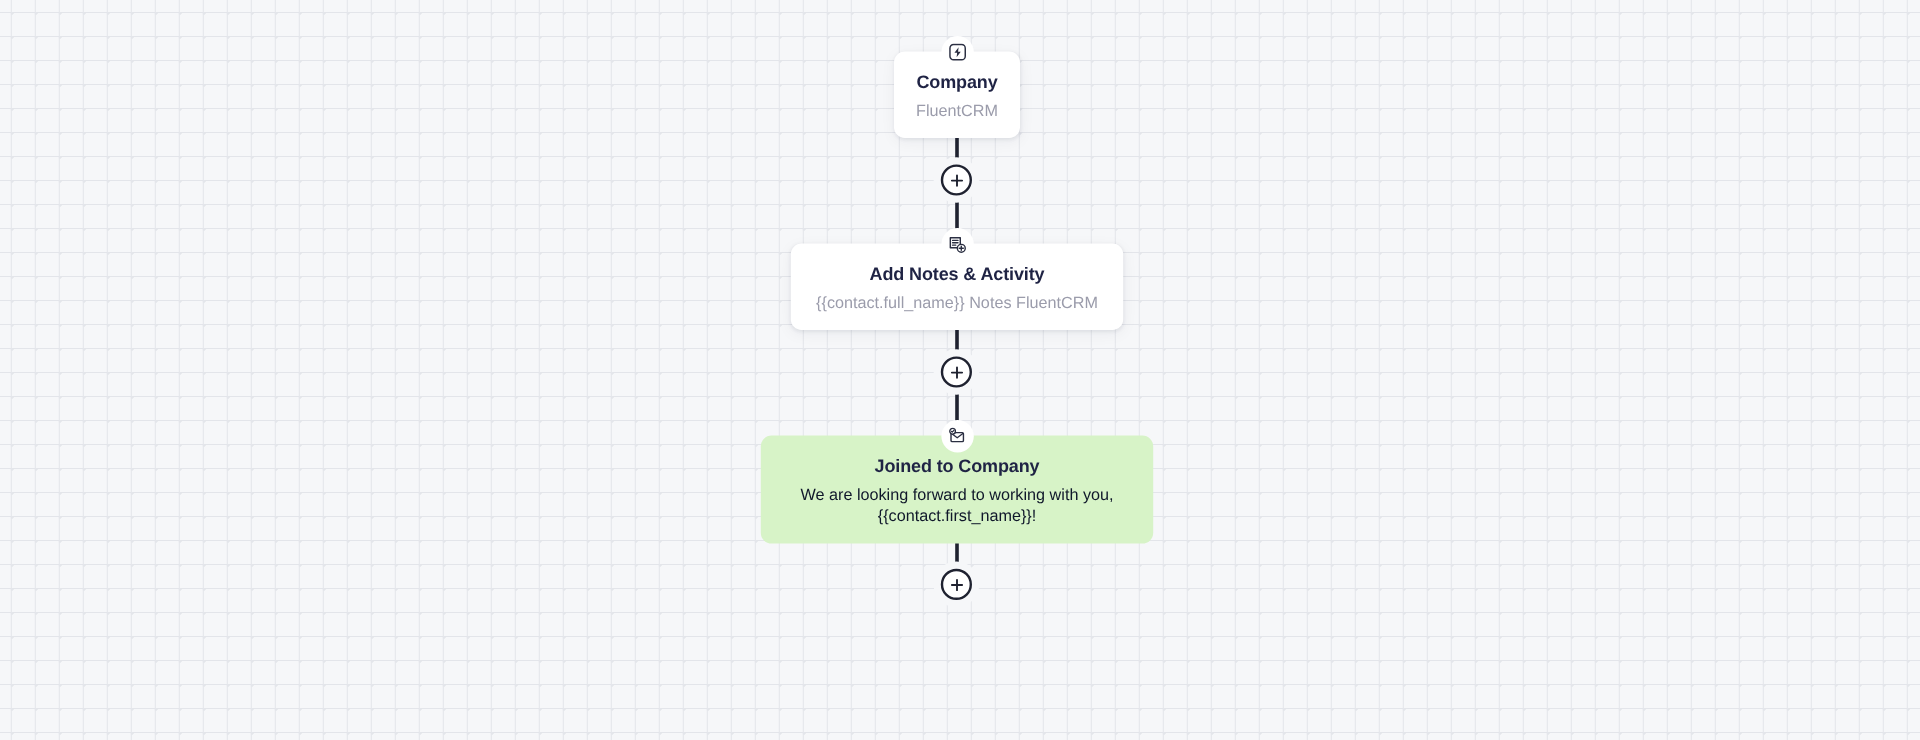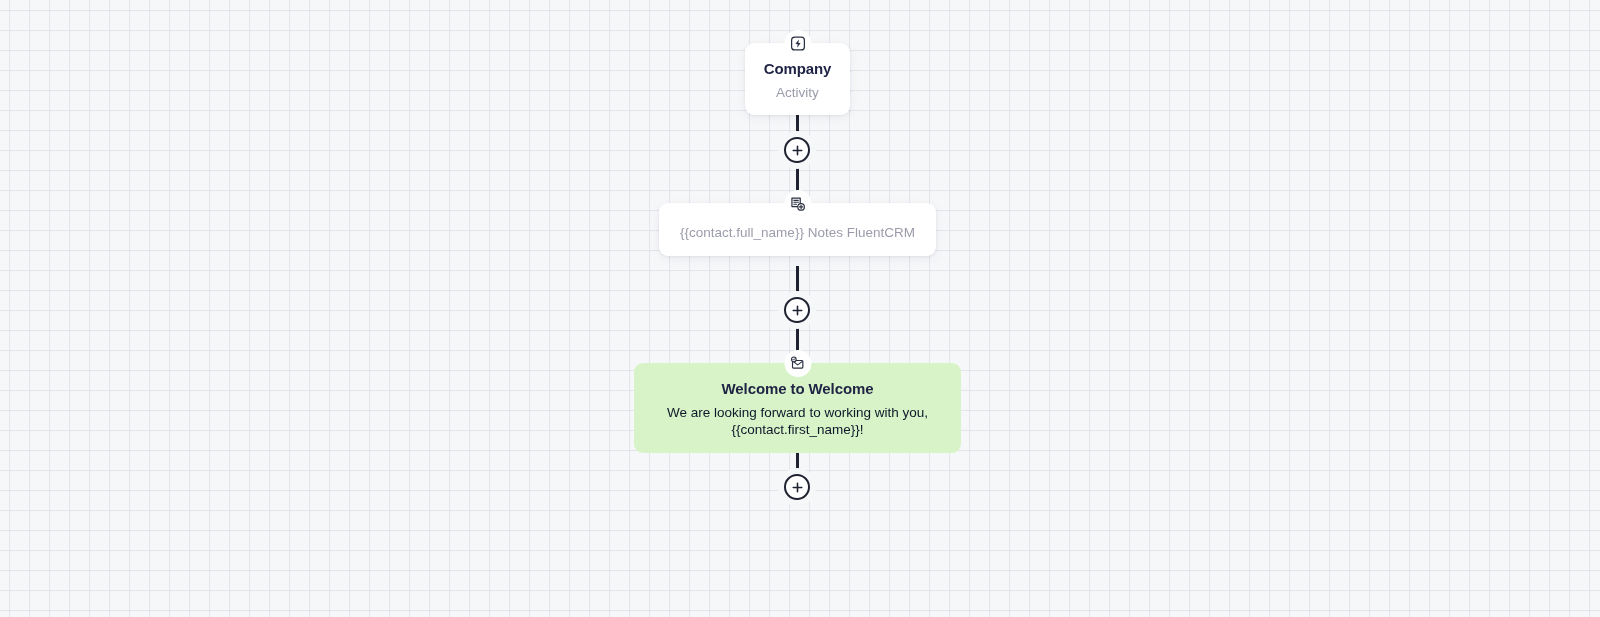--- a/index.html
+++ b/index.html
@@ -140,21 +140,21 @@
 <div class="flow">
 
   <div class="node white" id="node-trigger">
     <div class="node-icon">
       <svg width="15" height="15" viewBox="0 0 16 16">
         <rect x="1.2" y="1.2" width="13.6" height="13.6" rx="3.2" fill="none" stroke="#2b2f42" stroke-width="1.3"></rect>
         <path d="M8.9 3.6 L5.2 8.5 H7.6 L7.1 12.4 L10.8 7.5 H8.4 Z" fill="#2b2f42"></path>
       </svg>
     </div>
     <div class="node-title">Company</div>
-    <div class="node-subtitle">Activity</div>
+    <div class="node-subtitle">FluentCRM</div>
   </div>
 
   <div class="connector" id="conn-1"></div>
 
   <div class="plus-btn" id="plus-1">
     <svg width="13" height="13" viewBox="0 0 14 14">
       <path d="M7 2.4 V11.6 M2.4 7 H11.6" stroke="#1f2230" stroke-width="1.7" stroke-linecap="round"></path>
     </svg>
   </div>
 
@@ -162,20 +162,21 @@
 
   <div class="node white" id="node-note">
     <div class="node-icon">
       <svg width="16" height="16" viewBox="0 0 17 17">
         <path d="M2.6 2.2 H11.4 V11.2 H2.6 Z" fill="none" stroke="#2b2f42" stroke-width="1.3" stroke-linejoin="round"></path>
         <path d="M4.6 4.6 H9.4 M4.6 6.7 H9.4 M4.6 8.8 H7.4" stroke="#2b2f42" stroke-width="1.2" stroke-linecap="round"></path>
         <circle cx="12.3" cy="11.6" r="3.5" fill="#ffffff" stroke="#2b2f42" stroke-width="1.25"></circle>
         <path d="M12.3 9.8 V13.4 M10.5 11.6 H14.1" stroke="#2b2f42" stroke-width="1.25" stroke-linecap="round"></path>
       </svg>
     </div>
+    <div class="node-title">Add Notes &amp; Activity</div>
     <div class="node-subtitle">{{contact.full_name}} Notes FluentCRM</div>
   </div>
 
   <div class="connector" id="conn-3"></div>
 
   <div class="plus-btn" id="plus-2">
     <svg width="13" height="13" viewBox="0 0 14 14">
       <path d="M7 2.4 V11.6 M2.4 7 H11.6" stroke="#1f2230" stroke-width="1.7" stroke-linecap="round"></path>
     </svg>
   </div>
@@ -184,21 +185,21 @@
 
   <div class="node green" id="node-email">
     <div class="node-icon">
       <svg width="16" height="16" viewBox="0 0 17 17">
         <rect x="3.2" y="4.8" width="11" height="8" rx="1" fill="#ffffff" stroke="#2b2f42" stroke-width="1.25"></rect>
         <path d="M3.4 5.4 L8.7 9.4 L14 5.4" fill="none" stroke="#2b2f42" stroke-width="1.2" stroke-linejoin="round"></path>
         <circle cx="4.6" cy="3.6" r="2.5" fill="#ffffff" stroke="#2b2f42" stroke-width="1.2"></circle>
         <path d="M3.6 3.6 L4.3 4.4 L5.7 2.8" fill="none" stroke="#2b2f42" stroke-width="1.05" stroke-linecap="round" stroke-linejoin="round"></path>
       </svg>
     </div>
-    <div class="node-title">Welcome to Welcome</div>
+    <div class="node-title">Joined to Company</div>
     <div class="node-subtitle">We are looking forward to working with you, {{contact.first_name}}!</div>
   </div>
 
   <div class="connector" id="conn-5"></div>
 
   <div class="plus-btn" id="plus-3">
     <svg width="13" height="13" viewBox="0 0 14 14">
       <path d="M7 2.4 V11.6 M2.4 7 H11.6" stroke="#1f2230" stroke-width="1.7" stroke-linecap="round"></path>
     </svg>
   </div>

